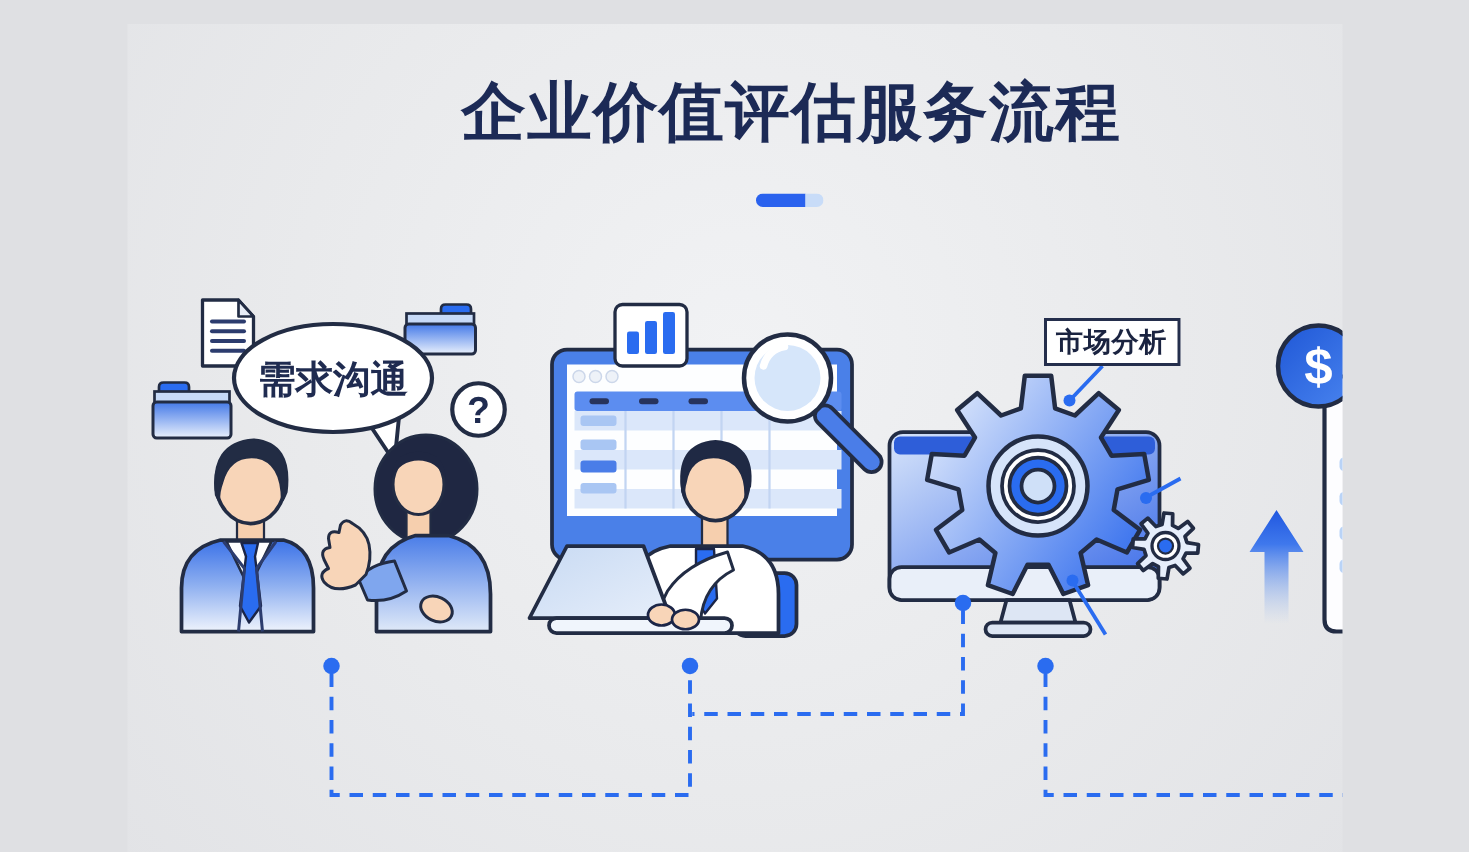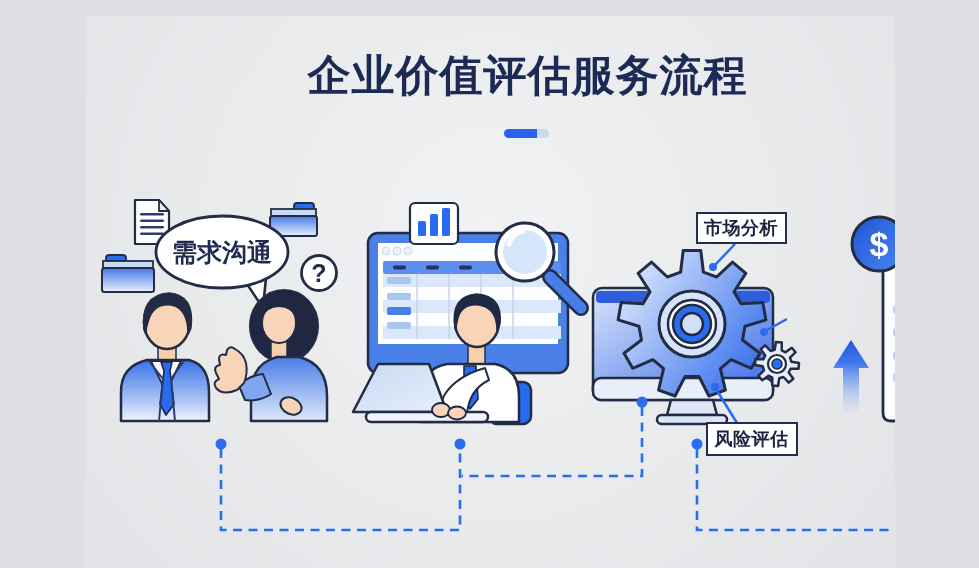--- a/index.html
+++ b/index.html
@@ -248,15 +248,14 @@
       <path d="M612,433 V514 H853 V433" stroke-width="2.6" stroke-dasharray="9 6.5"></path>
       <circle cx="136" cy="428" r="5.5" fill="#2a6cf0" stroke="none"></circle>
       <circle cx="375" cy="428" r="5.5" fill="#2a6cf0" stroke="none"></circle>
       <circle cx="557" cy="386" r="5.5" fill="#2a6cf0" stroke="none"></circle>
       <circle cx="612" cy="428" r="5.5" fill="#2a6cf0" stroke="none"></circle>
       <circle cx="853" cy="428" r="5.5" fill="#2a6cf0" stroke="none"></circle>
     </g>
   </svg>
 
   <div class="callout market">市场分析</div>
-  <div class="callout risk">风险评估</div>
 
 </div>
 
 </body></html>

